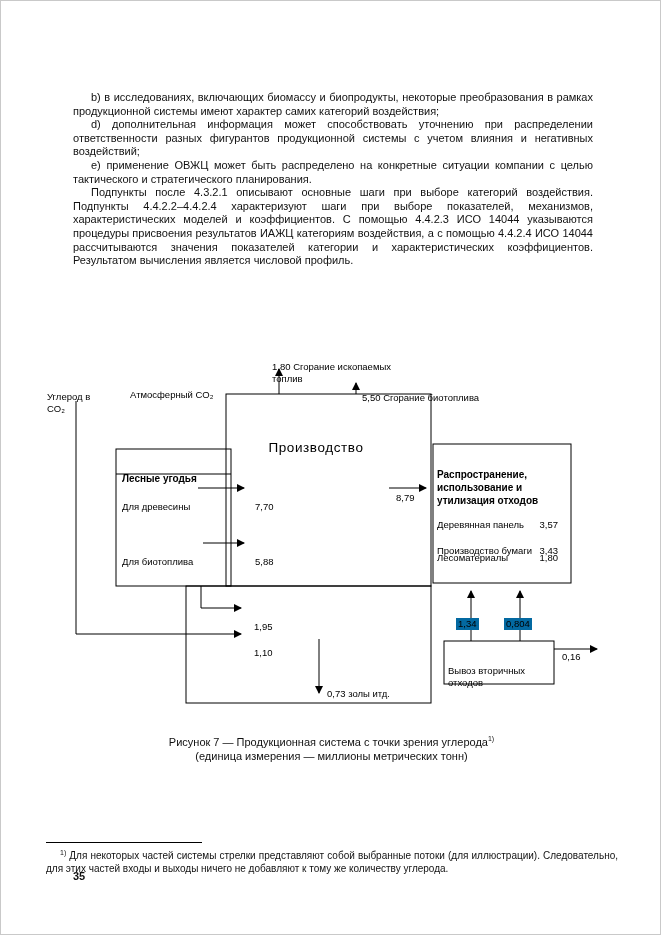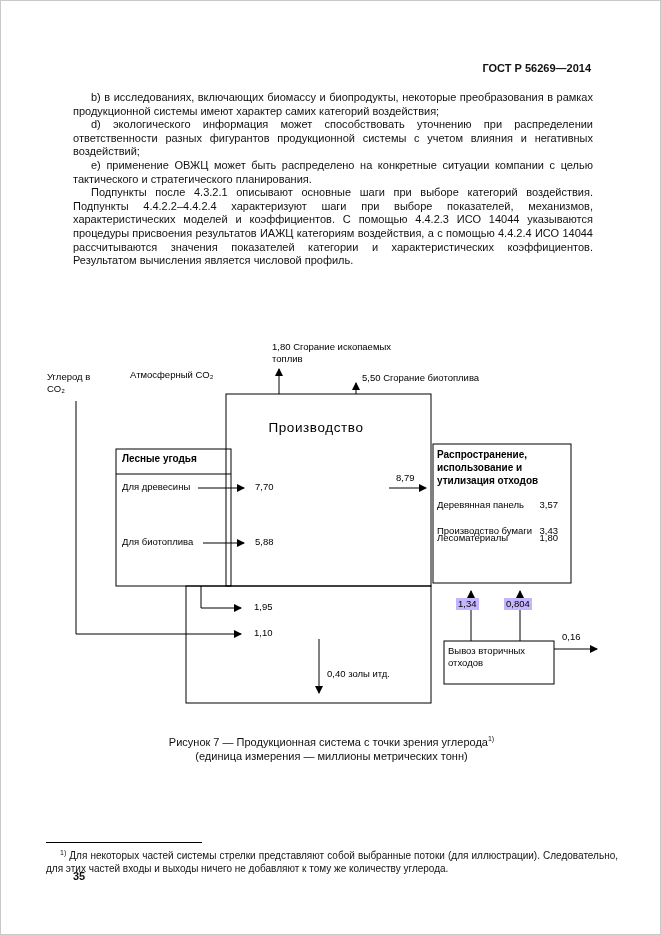--- a/index.html
+++ b/index.html
@@ -13,51 +13,50 @@
     position:absolute; top:61px; left:72px; width:518px;
     text-align:right; font-size:11px; font-weight:bold;
   }
   .body-text {
     position:absolute; top:90px; left:72px; width:520px;
     font-size:11px; line-height:13.6px; text-align:justify;
   }
   .body-text p { text-indent:18px; }
   .b { font-weight:bold; }
   .fig-svg { position:absolute; left:0; top:0; width:661px; height:935px; pointer-events:none; }
-  .fl { position:absolute; font-size:9.5px; line-height:12px; white-space:nowrap; color:#000; }
+  .fl { position:absolute; font-size:9.5px; line-height:12px; white-space:nowrap; color:#000;margin-top:20px; }
   .fl.wrap { white-space:normal; }
   .fl.production { text-align:center; font-size:13.5px; letter-spacing:0.6px; }
   .fl.hdr { font-size:10px; font-weight:bold; }
   .fl.row { display:flex; justify-content:space-between; line-height:13px; }
-  .fl.onln { background:#c4b5fd; padding:0 2px; }
+  .fl.onln { background:#0369a1; padding:0 2px; }
   .caption {
     position:absolute; top:731px; left:0; width:661px;
     text-align:center; font-size:11px; line-height:14px;
   }
   sup { font-size:7px; vertical-align:super; }
   .footnote-rule { position:absolute; top:841px; left:45px; width:156px; border-top:1px solid #000; }
   .footnote {
     position:absolute; top:846px; left:45px; width:572px;
     font-size:10px; line-height:12.5px; text-align:justify; text-indent:14px;
   }
   .page-num {
     position:absolute; top:869px; left:72px; width:518px;
     text-align:left; font-size:11px; font-weight:bold;
   }
 </style>
 </head>
 <body>
 
 <div class="page">
 
-  <div class="doc-header">ГОСТ Р 56269—2014</div>
 
   <div class="body-text">
     <p>b) в исследованиях, включающих биомассу и биопродукты, некоторые преобразования в рамках продукционной системы имеют характер самих категорий воздействия;</p>
-    <p>d) экологического информация может способствовать уточнению при распределении ответственности разных фигурантов продукционной системы с учетом влияния и негативных воздействий;</p>
+    <p>d) дополнительная информация может способствовать уточнению при распределении ответственности разных фигурантов продукционной системы с учетом влияния и негативных воздействий;</p>
     <p>e) применение ОВЖЦ может быть распределено на конкретные ситуации компании с целью тактического и стратегического планирования.</p>
     <p>Подпункты после 4.3.2.1 описывают основные шаги при выборе категорий воздействия. Подпункты 4.4.2.2–4.4.2.4 характеризуют шаги при выборе показателей, механизмов, характеристических моделей и коэффициентов. С помощью 4.4.2.3 ИСО 14044 указываются процедуры присвоения результатов ИАЖЦ категориям воздействия, а с помощью 4.4.2.4 ИСО 14044 рассчитываются значения показателей категории и характеристических коэффициентов. Результатом вычисления является числовой профиль.</p>
   </div>
 
   <svg class="fig-svg" viewBox="0 0 661 935" xmlns="http://www.w3.org/2000/svg">
     <defs>
       <marker id="ah" markerWidth="8" markerHeight="8" refX="7" refY="4" orient="auto">
         <path d="M0,0 L8,4 L0,8 z" fill="#000"></path>
       </marker>
     </defs>
@@ -104,21 +103,21 @@
     <span>1,80</span>
   </div>
   <div class="fl row" style="left:436px;top:523px;width:121px">
     <span>Производство бумаги</span>
     <span>3,43</span>
   </div>
 
   <div class="fl" style="left:395px;top:471px">8,79</div>
   <div class="fl" style="left:253px;top:600px">1,95</div>
   <div class="fl" style="left:253px;top:626px">1,10</div>
-  <div class="fl" style="left:326px;top:667px">0,40 золы итд.</div>
+  <div class="fl" style="left:326px;top:667px">0,73 золы итд.</div>
   <div class="fl onln" style="left:455px;top:597px">1,34</div>
   <div class="fl onln" style="left:503px;top:597px">0,804</div>
   <div class="fl wrap" style="left:447px;top:644px;width:96px">Вывоз вторичных отходов</div>
   <div class="fl" style="left:561px;top:630px">0,16</div>
 
   <div class="caption">
     <div><span>Рисунок 7 — Продукционная система с точки зрения углерода</span><sup>1)</sup></div>
     <div>(единица измерения — миллионы метрических тонн)</div>
   </div>
 

